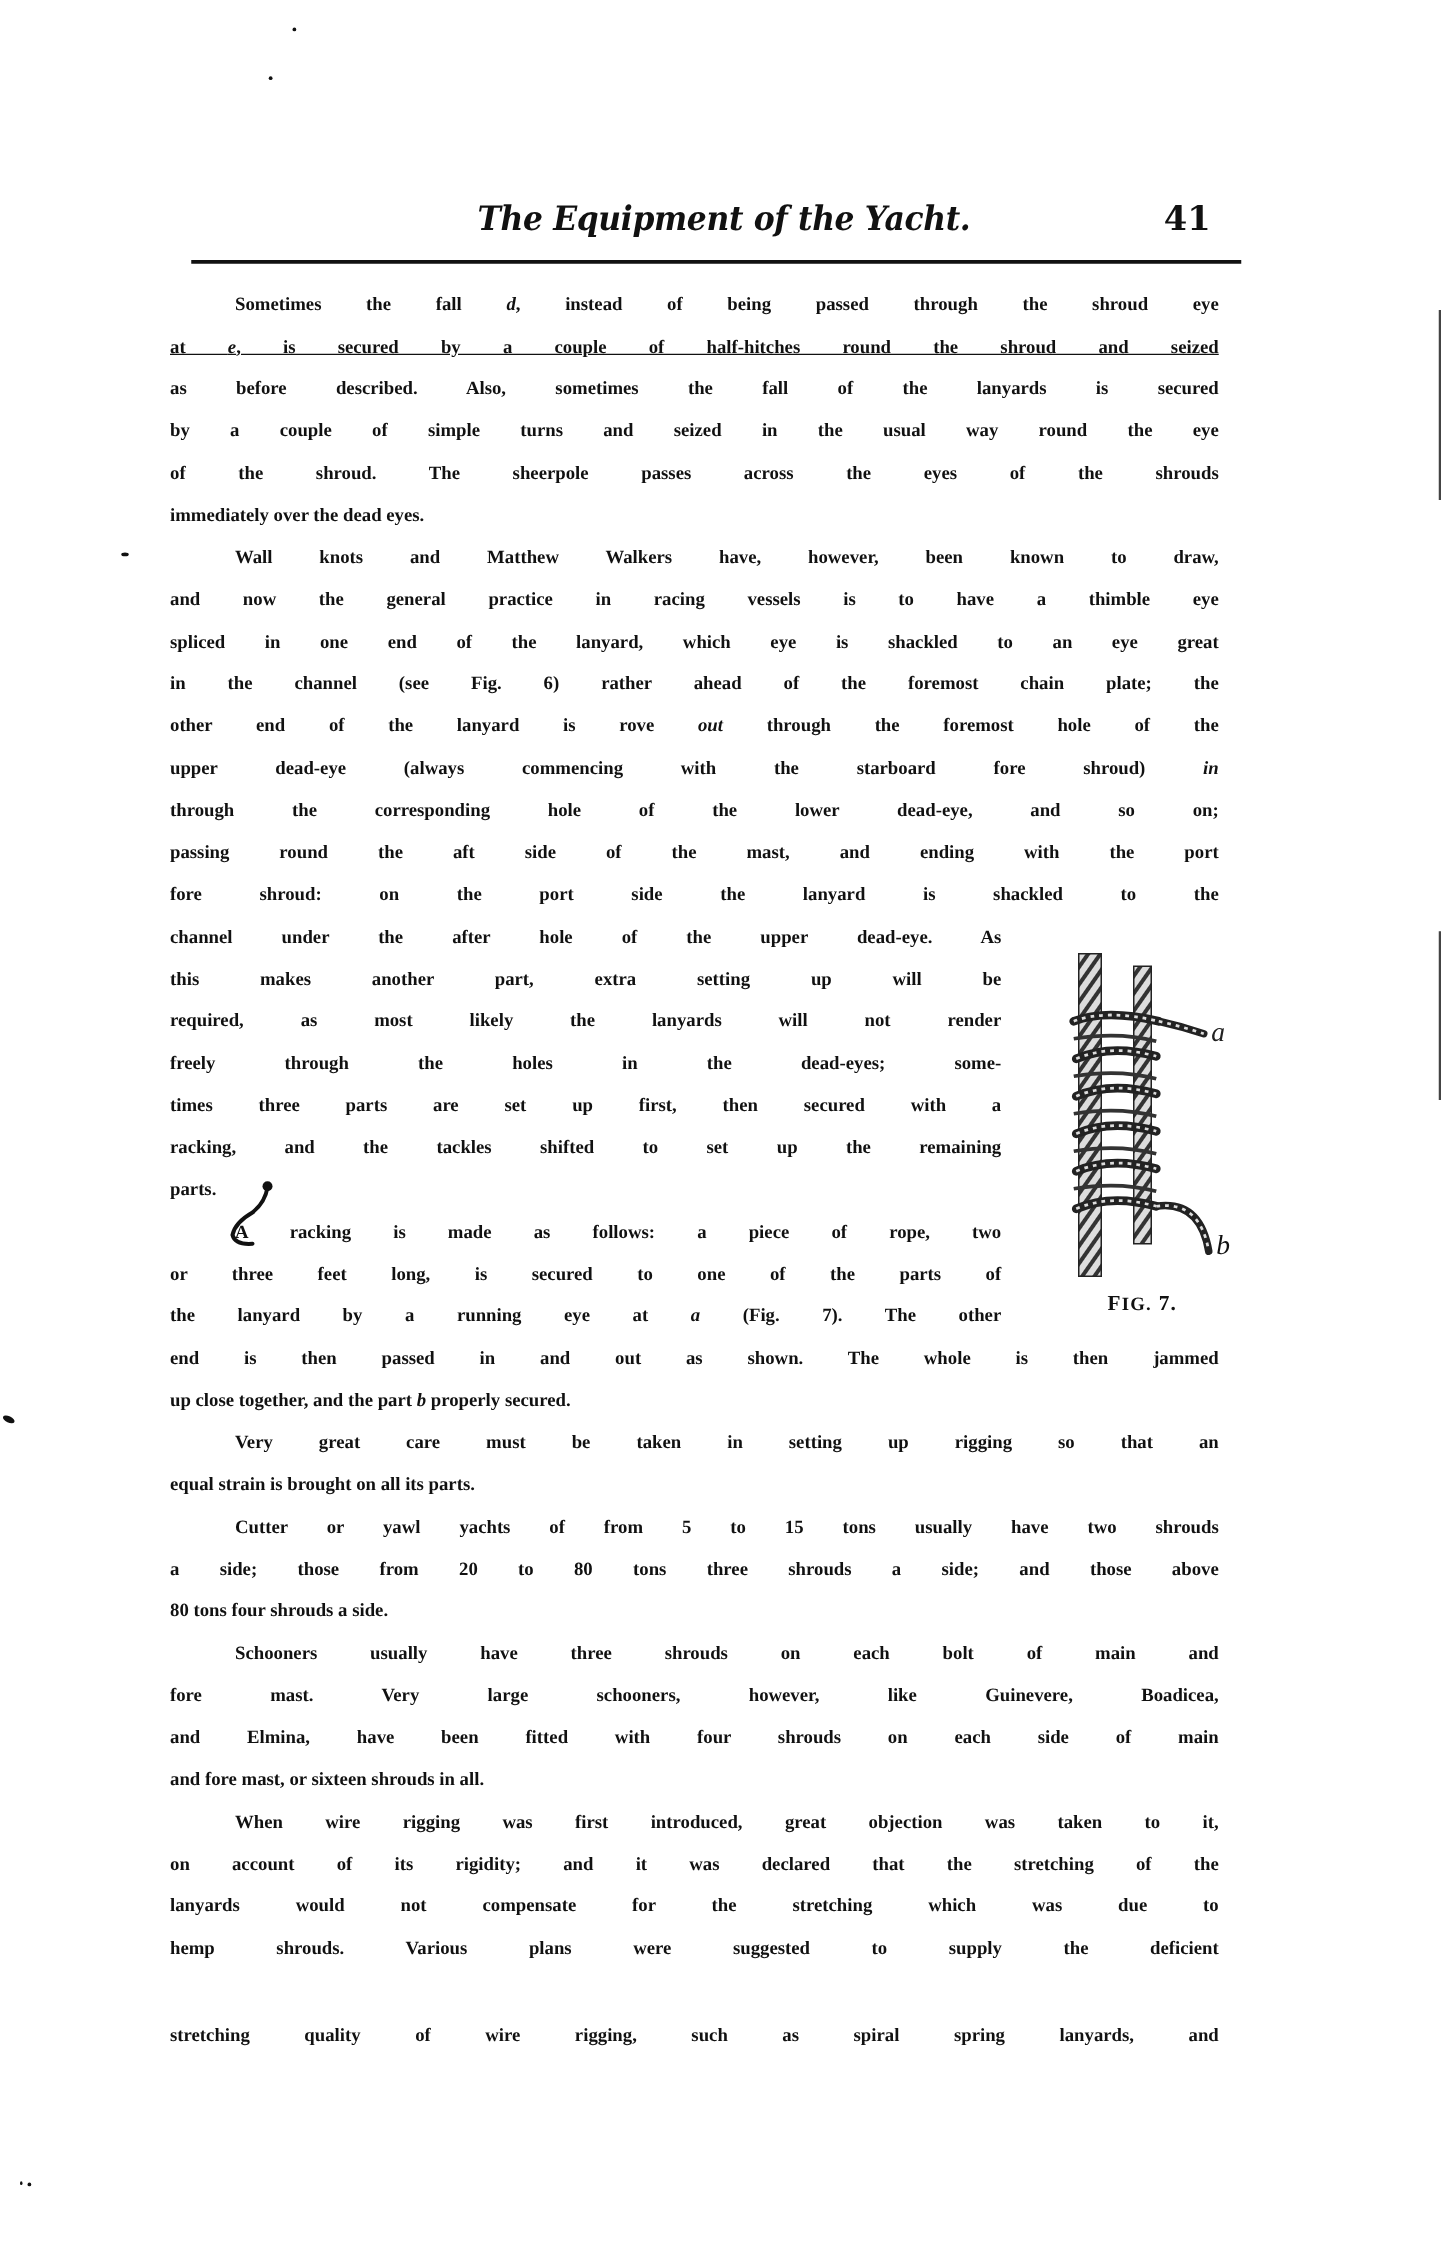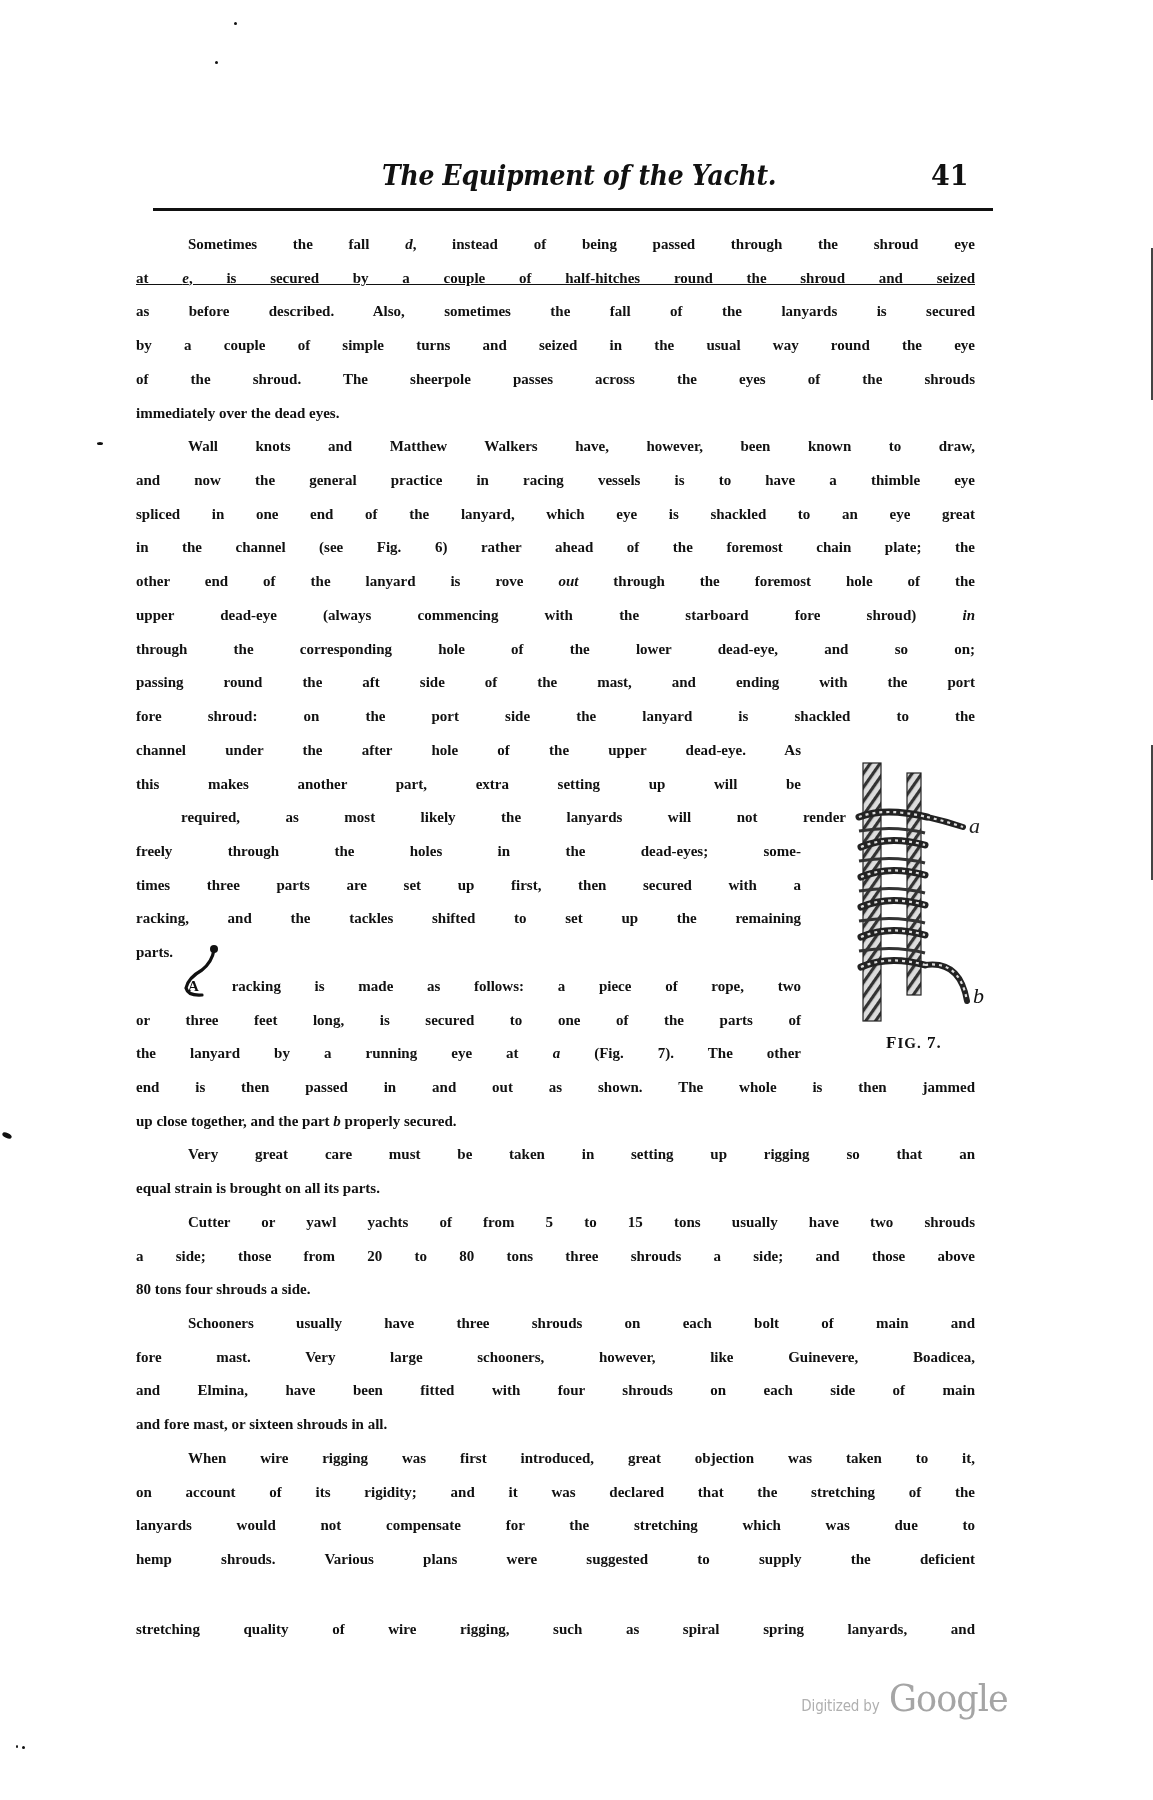--- a/index.html
+++ b/index.html
@@ -53,21 +53,21 @@
       <div class="line full" style="top: 465.04px;">and now the general practice in racing vessels is to have a thimble eye</div>
       <div class="line full" style="top: 498.76px;">spliced in one end of the lanyard, which eye is shackled to an eye great</div>
       <div class="line full" style="top: 532.48px;">in the channel (see Fig. 6) rather ahead of the foremost chain plate; the</div>
       <div class="line full" style="top: 566.2px;">other end of the lanyard is rove <i>out</i> through the foremost hole of the</div>
       <div class="line full" style="top: 599.92px;">upper dead-eye (always commencing with the starboard fore shroud) <i>in</i></div>
       <div class="line full" style="top: 633.64px;">through the corresponding hole of the lower dead-eye, and so on;</div>
       <div class="line full" style="top: 667.36px;">passing round the aft side of the mast, and ending with the port</div>
       <div class="line full" style="top: 701.08px;">fore shroud: on the port side the lanyard is shackled to the</div>
       <div class="line narrow" style="top: 734.8px;">channel under the after hole of the upper dead-eye.  As</div>
       <div class="line narrow" style="top: 768.52px;">this makes another part, extra setting up will be</div>
-      <div class="line narrow" style="top: 802.24px; margin-left: 45px;">required, as most likely the lanyards will not render</div>
+      <div class="line narrow" style="top: 802.24px;">required, as most likely the lanyards will not render</div>
       <div class="line narrow" style="top: 835.96px;">freely through the holes in the dead-eyes; some-</div>
       <div class="line narrow" style="top: 869.68px;">times three parts are set up first, then secured with a</div>
       <div class="line narrow" style="top: 903.4px;">racking, and the tackles shifted to set up the remaining</div>
       <div class="line narrow last" style="top: 937.12px;">parts.</div>
       <div class="line narrow indent" style="top: 970.84px;">A racking is made as follows: a piece of rope, two</div>
       <div class="line narrow" style="top: 1004.56px;">or three feet long, is secured to one of the parts of</div>
       <div class="line narrow" style="top: 1038.28px;">the lanyard by a running eye at <i>a</i> (Fig. 7).  The other</div>
       <div class="line full" style="top: 1072px;">end is then passed in and out as shown.  The whole is then jammed</div>
       <div class="line full last" style="top: 1105.72px;">up close together, and the part <i>b</i> properly secured.</div>
       <div class="line full indent" style="top: 1139.44px;">Very great care must be taken in setting up rigging so that an</div>
@@ -141,17 +141,13 @@
   <div class="mark" style="left:234px;top:22px;width:3px;height:3px"></div>
   <div class="mark" style="left:215px;top:61px;width:3px;height:3px"></div>
   <div class="mark" style="left:97px;top:442px;width:6px;height:3px"></div>
   <div class="mark" style="left:2px;top:1133px;width:10px;height:5px;transform:rotate(25deg)"></div>
   <div class="mark" style="left:16px;top:1745px;width:2px;height:3px"></div>
   <div class="mark" style="left:22px;top:1746px;width:3px;height:3px"></div>
 
   <div class="edge" style="top:248px;height:152px"></div>
   <div class="edge" style="top:745px;height:135px"></div>
 
-  <div class="google">
-    <span class="dig">Digitized by</span>
-    <span class="g">Google</span>
-  </div>
 </div>
 
 </body></html>

